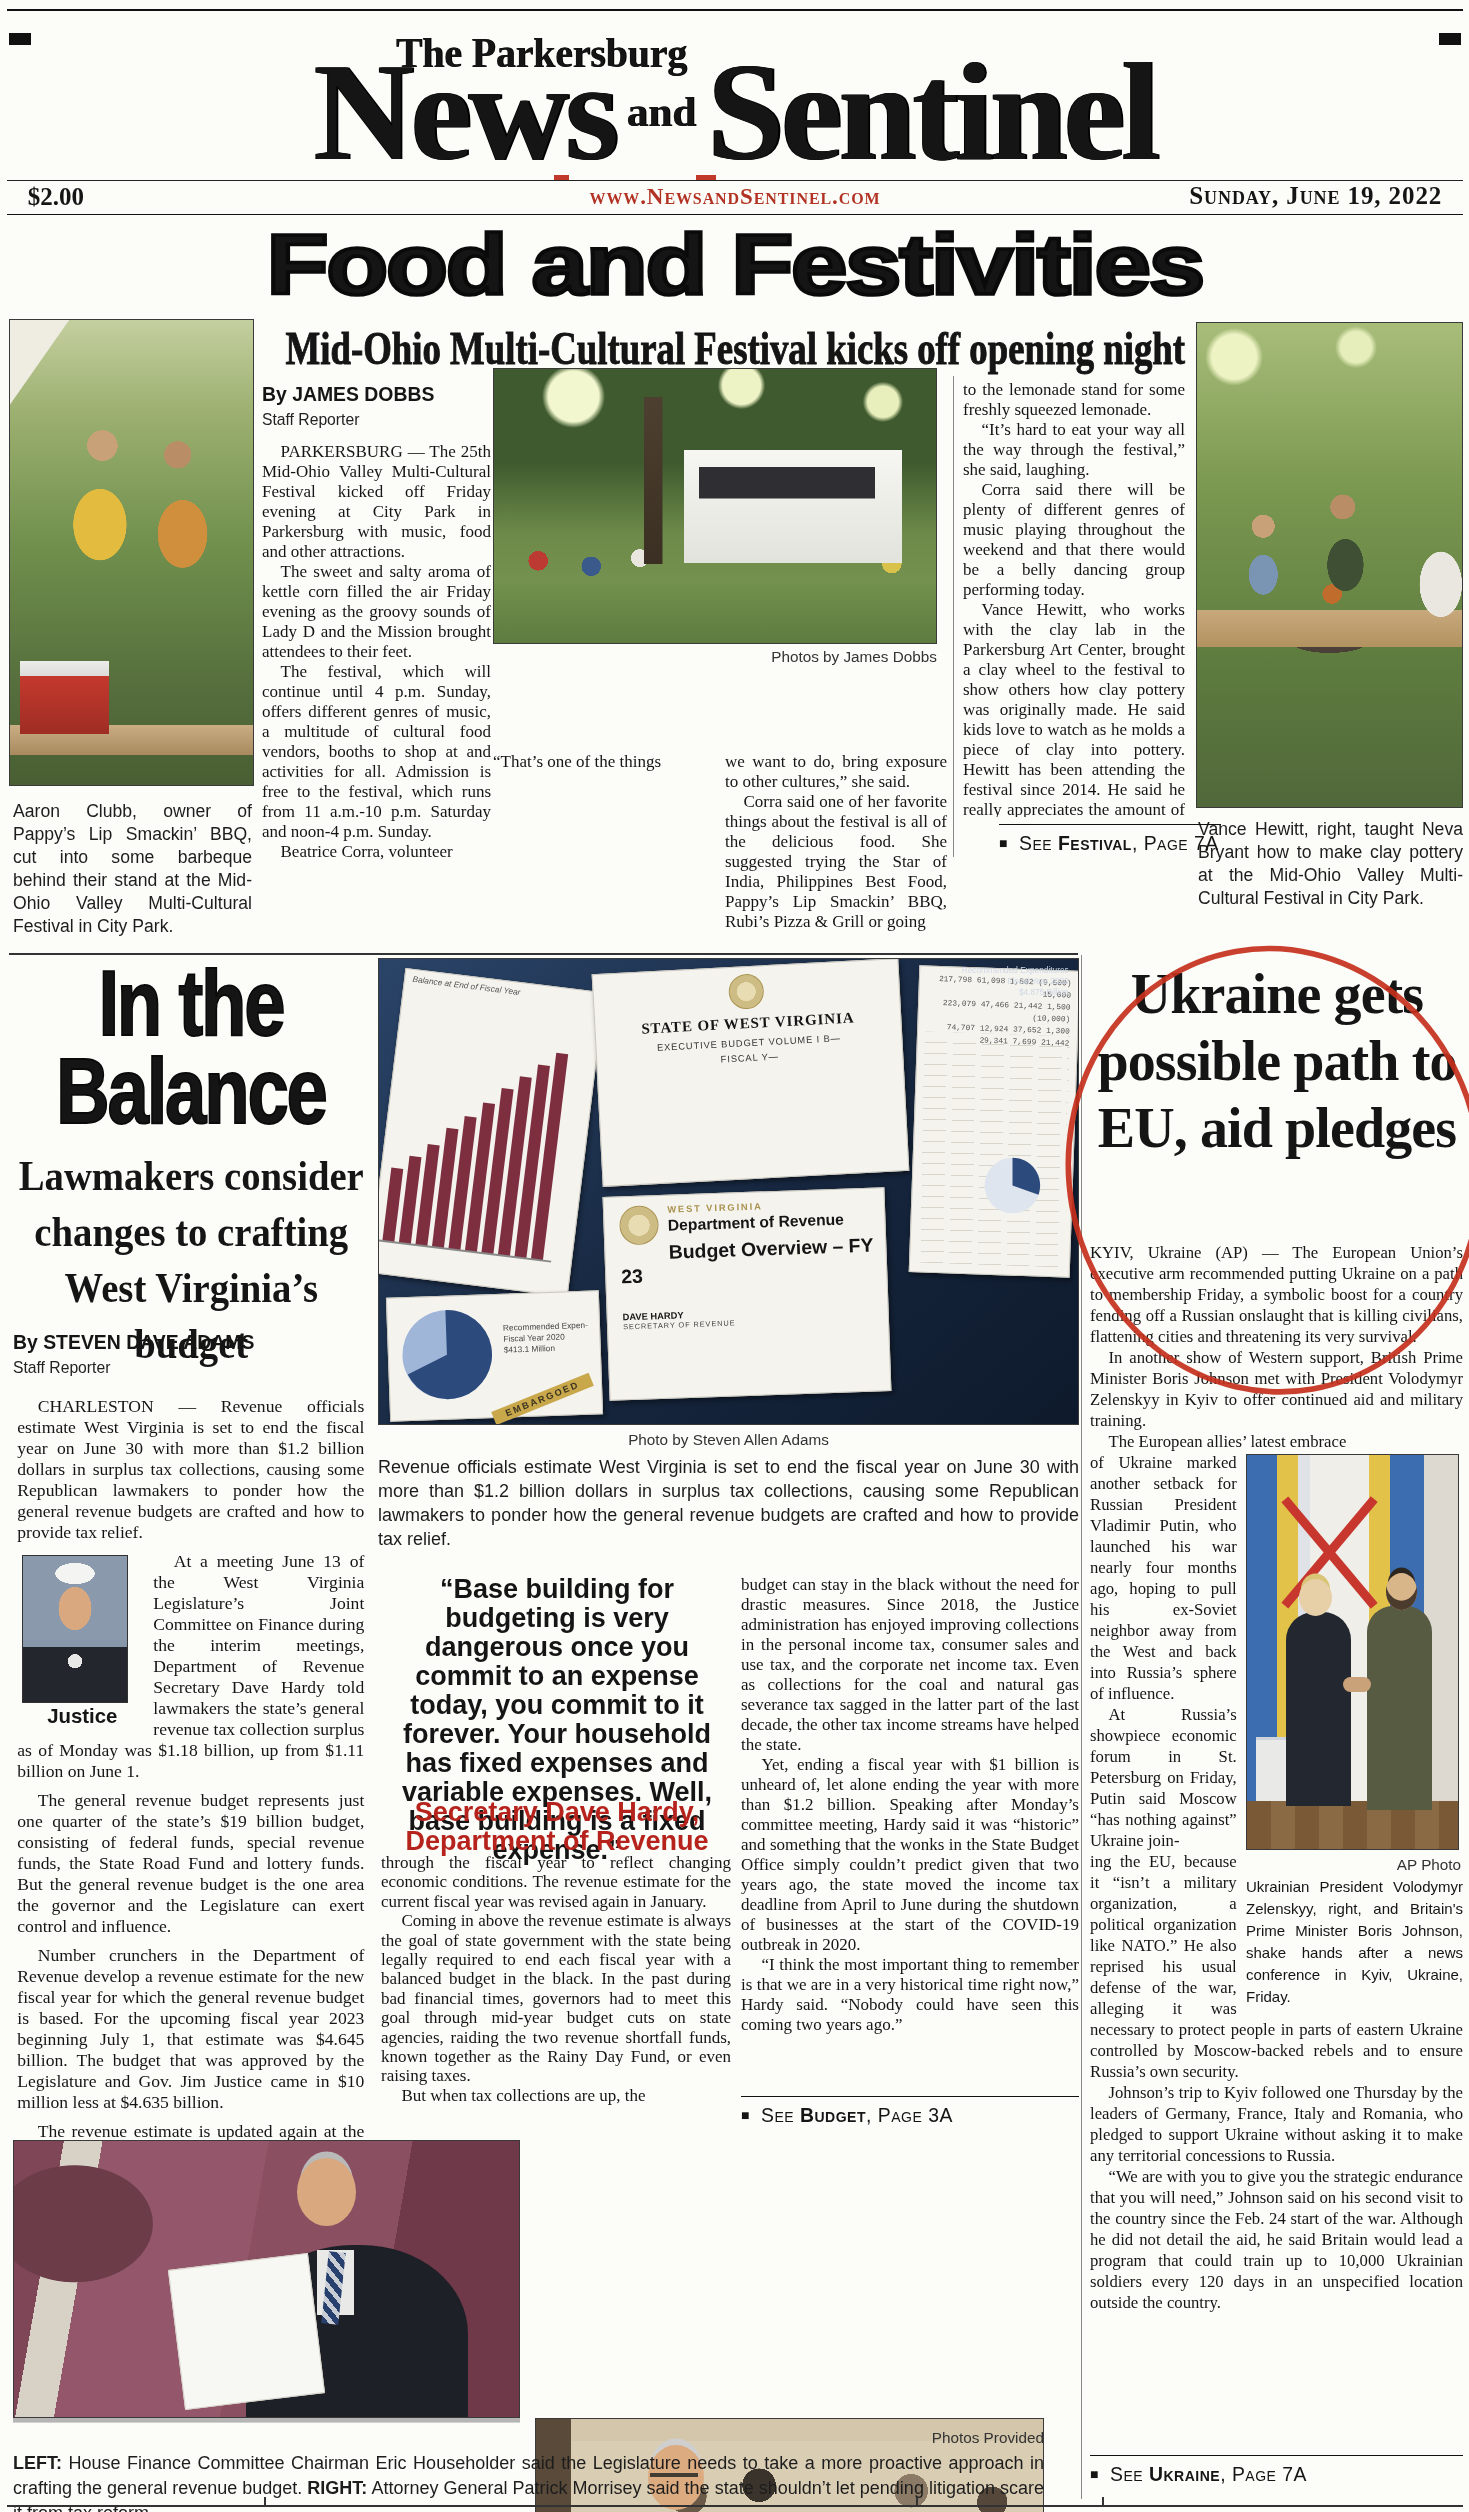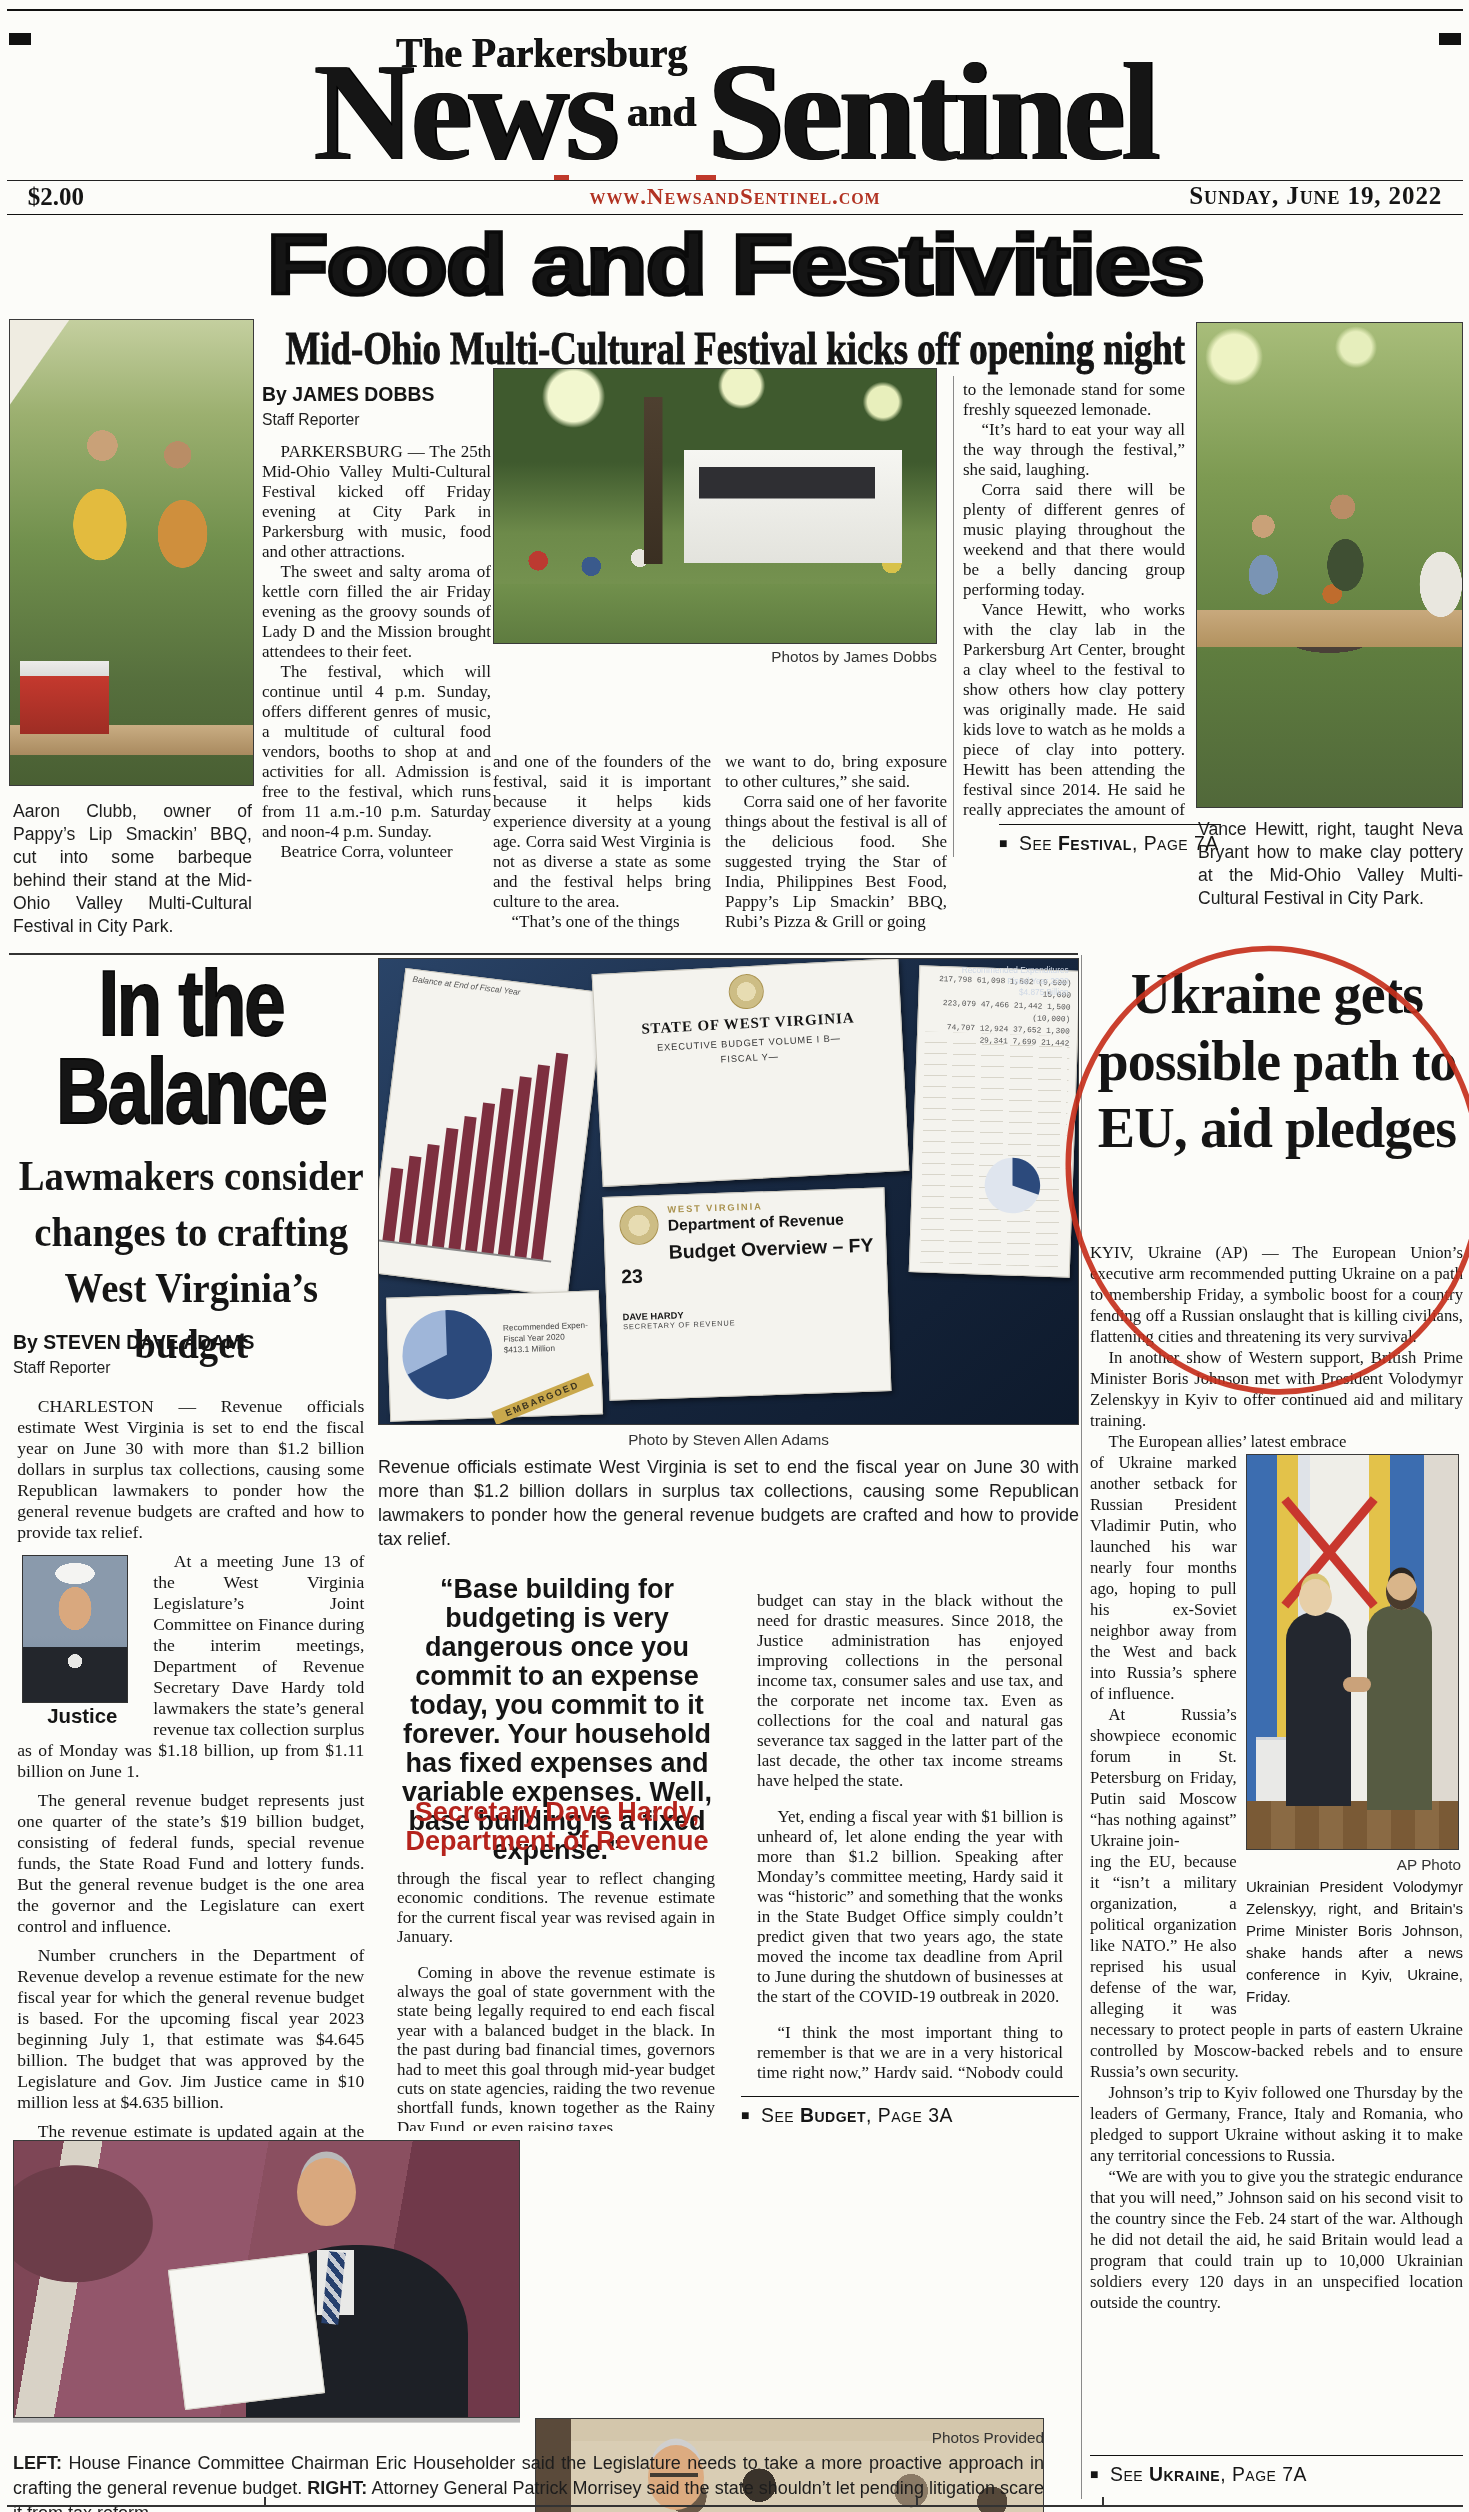--- a/index.html
+++ b/index.html
@@ -36,21 +36,21 @@
 
   
   .byline{font-family:"Liberation Sans",sans-serif;font-weight:bold;font-size:19.4px;}
   .byline-title{font-family:"Liberation Sans",sans-serif;font-size:15.7px;color:#222;}
   .fbody{font-size:17px;line-height:20px;text-align:justify;overflow:hidden;}
   .fbody p{margin:0;text-indent:18.5px;}
   .cont p:first-child{text-indent:0;}
   .mbody{font-size:17.6px;line-height:21px;text-align:justify;overflow:hidden;}
   .mbody p{margin:8px;text-indent:20.4px;}
   .bbody{font-size:17px;line-height:20px;text-align:justify;overflow:hidden;}
-  .bbody p{margin:16px;text-indent:20.4px;}
+  .bbody p{margin:0;text-indent:20.4px;}
   .ubody{font-size:16.7px;line-height:21px;text-align:justify;overflow:hidden;}
   .ubody p{margin:0;text-indent:18.5px;}
   .noind{text-indent:0 !important;}
   .caption{font-family:"Liberation Sans",sans-serif;font-size:17.6px;line-height:23px;text-align:justify;color:#1d1d1d;}
   .credit{font-family:"Liberation Sans",sans-serif;font-size:15.3px;color:#333;text-align:right;}
   .jump{font-family:"Liberation Sans",sans-serif;font-size:19.4px;font-variant:small-caps;letter-spacing:0.5px;
         border-top:1.9px solid #111;padding-top:6.5px;}
   .jump .sq{font-variant:normal;font-size:14px;margin-right:11px;position:relative;top:-1.9px;}
   .jump b{font-weight:bold;}
   .photo{border:0.9px solid #3a3a3a;box-sizing:border-box;overflow:hidden;}
@@ -226,21 +226,20 @@
 
   <div class="abs byline" style="left:262px;top:383px;">By JAMES DOBBS</div>
   <div class="abs byline-title" style="left:262px;top:411px;">Staff Reporter</div>
   <div class="abs fbody" style="left:262px;top:442px;width:229px;height:483px;">
       <p>PARKERSBURG — The 25th Mid-Ohio Valley Multi-Cultural Festival kicked off Friday evening at City Park in Parkersburg with music, food and other attractions.</p>
       <p>The sweet and salty aroma of kettle corn filled the air Friday evening as the groovy sounds of Lady D and the Mission brought attendees to their feet.</p>
       <p>The festival, which will continue until 4 p.m. Sunday, offers different genres of music, a multitude of cultural food vendors, booths to shop at and activities for all. Admission is free to the festival, which runs from 11 a.m.-10 p.m. Saturday and noon-4 p.m. Sunday.</p>
       <p>Beatrice Corra, volunteer</p>
     </div>
   <div class="abs fbody cont" style="left:493px;top:752px;width:218px;height:200px;">
-      <p>and one of the founders of the festival, said it is important because it helps kids experience diversity at a young age. Corra said West Virginia is not as diverse a state as some and the festival helps bring culture to the area.</p>
       <p>“That’s one of the things</p>
     </div>
   <div class="abs fbody cont" style="left:725px;top:752px;width:222px;height:200px;">
       <p>we want to do, bring exposure to other cultures,” she said.</p>
       <p>Corra said one of her favorite things about the festival is all of the delicious food. She suggested trying the Star of India, Philippines Best Food, Pappy’s Lip Smackin’ BBQ, Rubi’s Pizza &amp; Grill or going</p>
     </div>
   <div class="abs fbody cont" style="left:963px;top:380px;width:222px;height:437px;">
       <p>to the lemonade stand for some freshly squeezed lemonade.</p>
       <p>“It’s hard to eat your way all the way through the festival,” she said, laughing.</p>
       <p>Corra said there will be plenty of different genres of music playing throughout the weekend and that there would be a belly dancing group performing today.</p>

